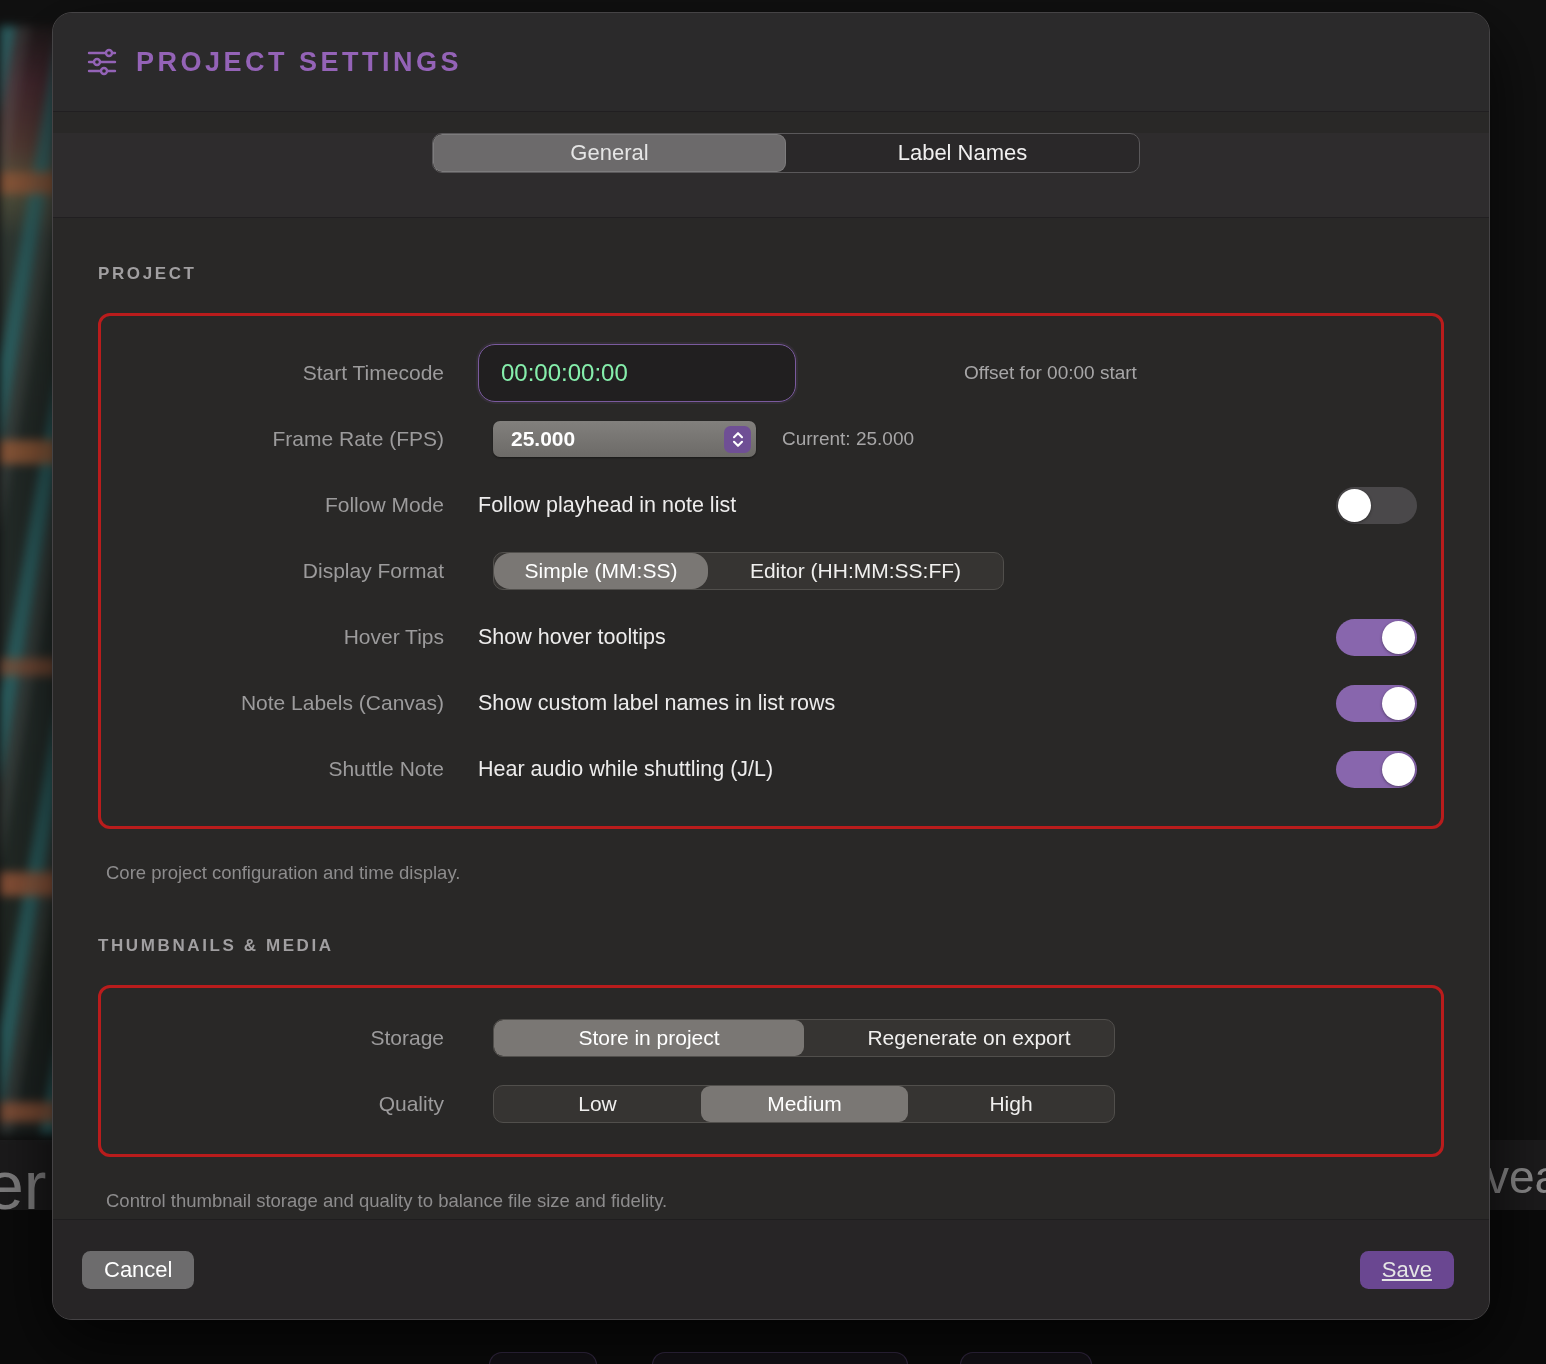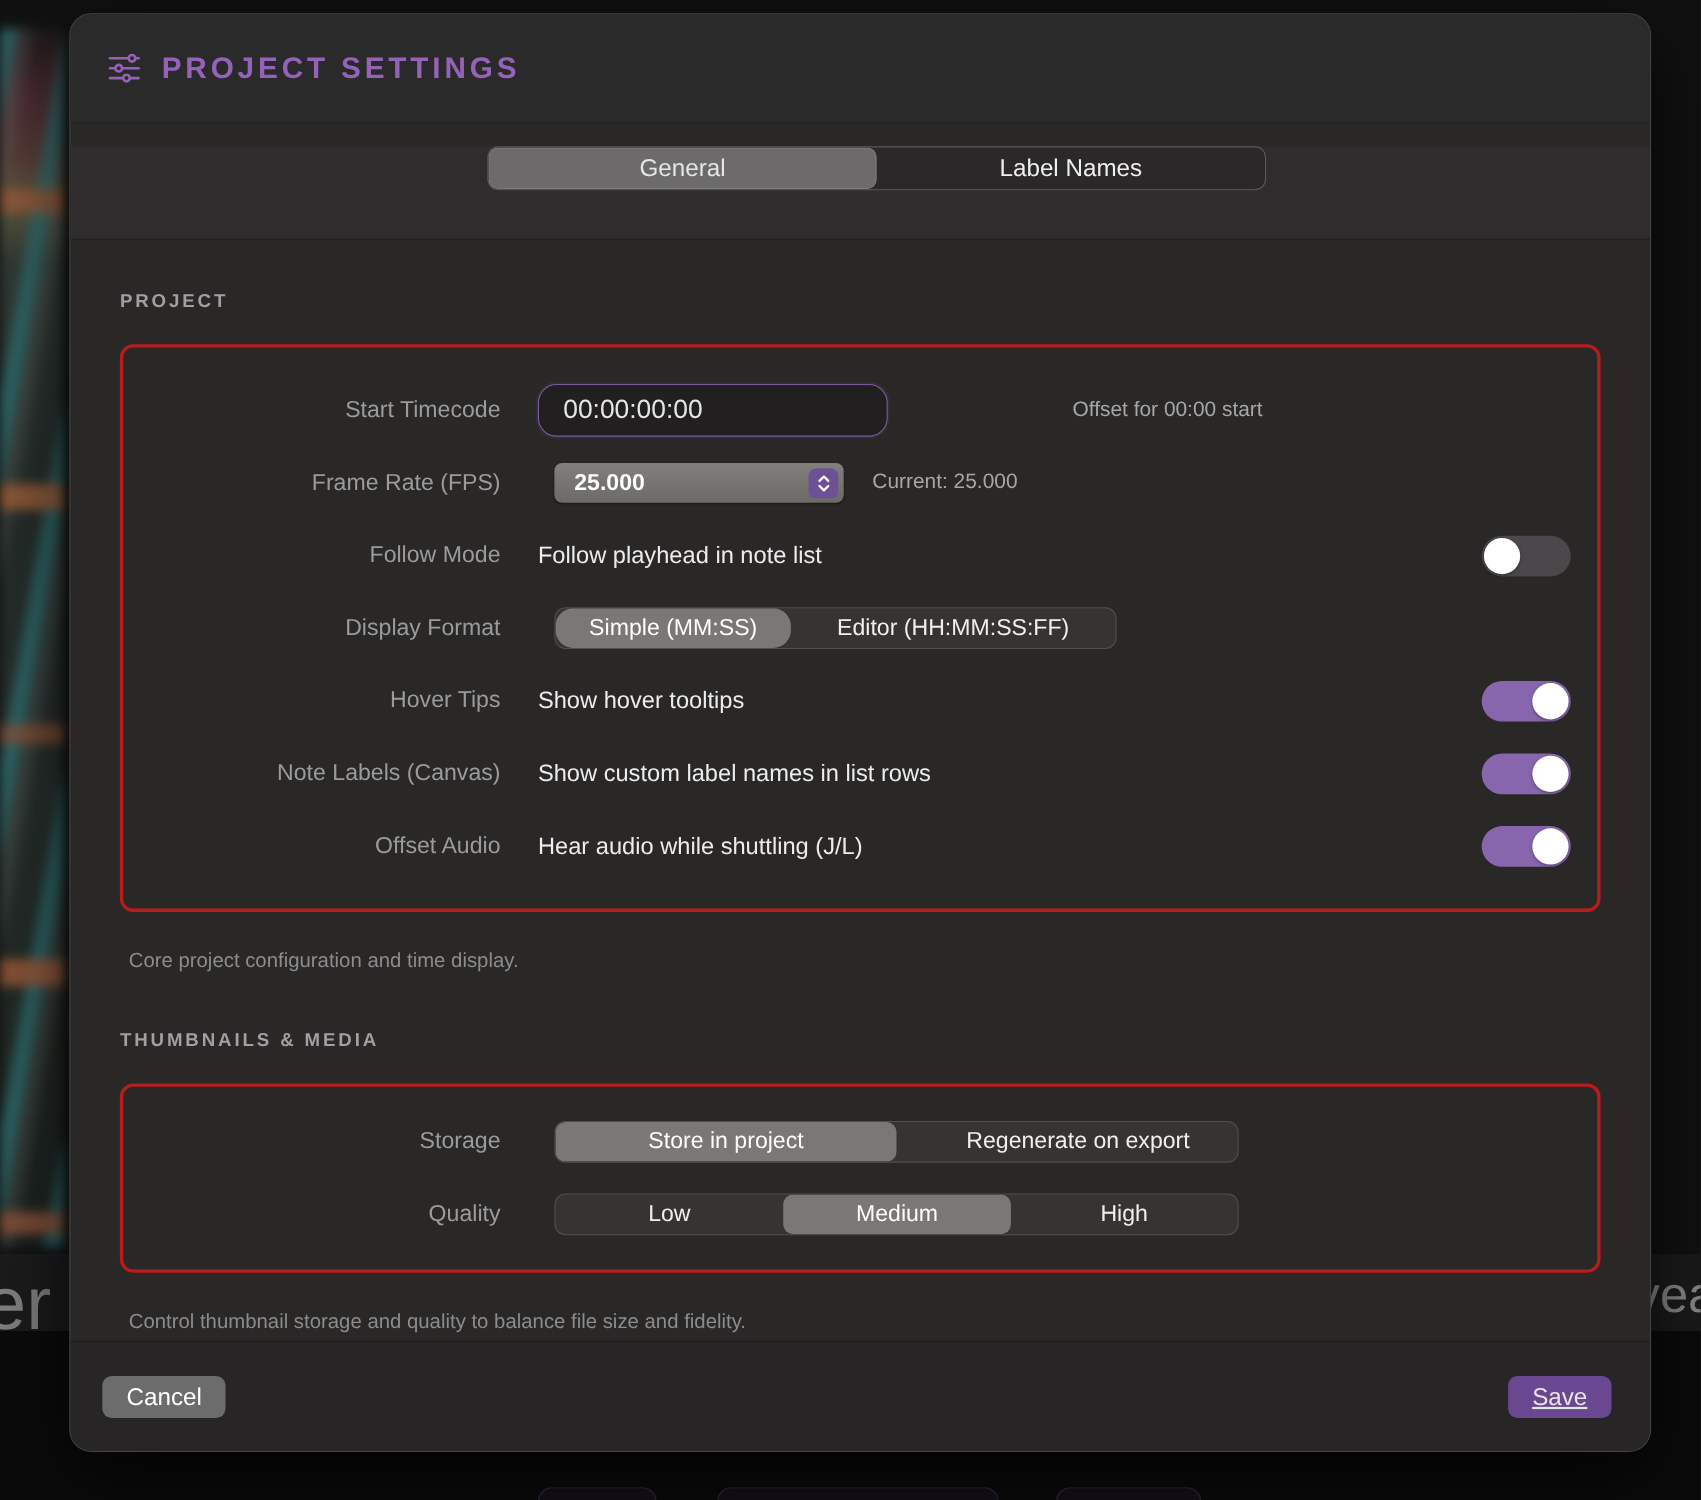--- a/index.html
+++ b/index.html
@@ -26,21 +26,21 @@
   .bg-text{position:absolute;color:#807f80;font-weight:400;}
   .bg-text.left{left:-14px;top:1146px;font-size:68px;}
   .bg-text.right{left:1486px;top:1150px;font-size:46px;color:#8b8a8b;}
   .bg-outline{position:absolute;top:1352px;height:12px;border:1px solid rgba(122,92,160,.34);border-bottom:none;
     border-radius:14px 14px 0 0;background:rgba(28,23,33,.6);}
   .bg-outline.o1{left:489px;width:106px;}
   .bg-outline.o2{left:652px;width:254px;}
   .bg-outline.o3{left:960px;width:130px;}
   
   .modal{
-    position:absolute;left:63px;top:12px;width:1438px;height:1308px;
+    position:absolute;left:52px;top:12px;width:1438px;height:1308px;
     background:#292827;border:1px solid #454345;border-radius:20px;
     box-shadow:0 24px 70px rgba(0,0,0,.75);
     overflow:hidden;box-sizing:border-box;
   }
   .modal-header{height:99px;background:#2b2a2b;border-bottom:1px solid #211f21;display:flex;align-items:center;padding-left:33px;box-sizing:border-box;}
   .modal-title{color:#9463b7;font-size:27px;font-weight:800;letter-spacing:3.5px;margin-left:18px;}
   .tab-strip{height:85px;background:#2e2c2d;border-bottom:1px solid #211f21;box-sizing:border-box;}
   .tabs{width:708px;height:40px;margin:21px auto 0;transform:translateX(15px);
     background:#2a2829;border:1px solid #5a585a;border-radius:10px;display:flex;box-sizing:border-box;overflow:hidden;}
   .tab{flex:1;display:flex;align-items:center;justify-content:center;font-size:22px;color:#f0efef;cursor:default;}
@@ -50,22 +50,22 @@
   .panel{border:3px solid #b91c1c;border-radius:12px;margin-top:29px;box-sizing:border-box;}
   .panel.project{padding:24px 0;}
   .panel.media{padding:17px 0;}
   .row{display:grid;grid-template-columns:343px 1fr auto;align-items:center;height:66px;padding-right:24px;}
   .row-label{font-size:21px;color:#9c9b9c;text-align:right;}
   .row-control{display:flex;align-items:center;margin-left:34px;}
   .row-desc{font-size:21.5px;color:#edecec;}
   .hint{font-size:19px;color:#a7a6a7;}
   
   .timecode{
-    width:318px;height:48px;box-sizing:border-box;background:#211f20;
-    border:1.5px solid #7a5a9e;border-radius:17px;color:#e5e5e5;
+    width:318px;height:58px;box-sizing:border-box;background:#211f20;
+    border:1.5px solid #7a5a9e;border-radius:17px;color:#86efac;
     font-size:24px;font-family:"Liberation Sans",sans-serif;padding:0 0 0 22px;outline:none;
     box-shadow:0 0 0 2px rgba(122,90,158,.12);
   }
   
   .select{
     width:263px;height:36px;margin-left:15px;border-radius:7px;
     background:linear-gradient(180deg,#82807d,#6c6a67);
     display:flex;align-items:center;justify-content:space-between;
     padding:0 5px 0 18px;box-sizing:border-box;box-shadow:0 1px 2px rgba(0,0,0,.4);
   }
@@ -199,21 +199,21 @@
         <div class="row-label">Note Labels (Canvas)</div>
         <div class="row-control">
           <span class="row-desc">Show custom label names in list rows</span>
         </div>
         <div class="toggle on">
           <div class="knob"></div>
         </div>
       </div>
 
       <div class="row">
-        <div class="row-label">Offset Audio</div>
+        <div class="row-label">Shuttle Note</div>
         <div class="row-control">
           <span class="row-desc">Hear audio while shuttling (J/L)</span>
         </div>
         <div class="toggle on">
           <div class="knob"></div>
         </div>
       </div>
 
     </div>
 

